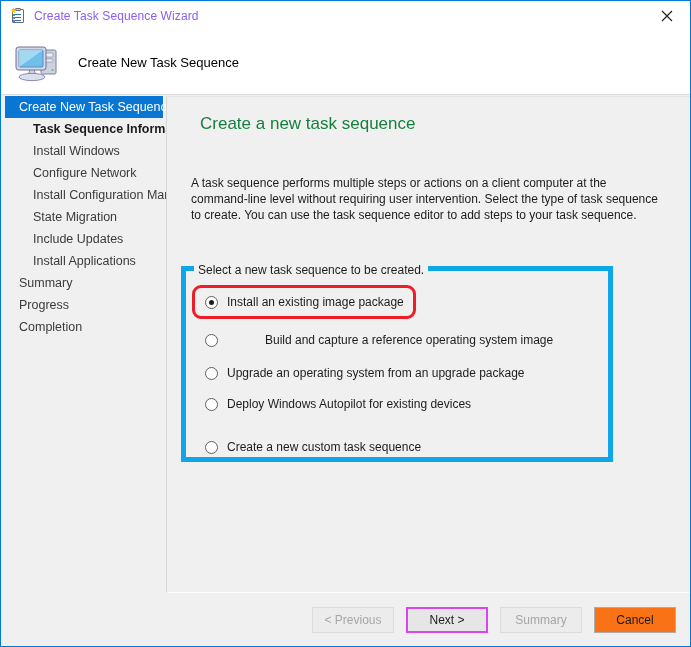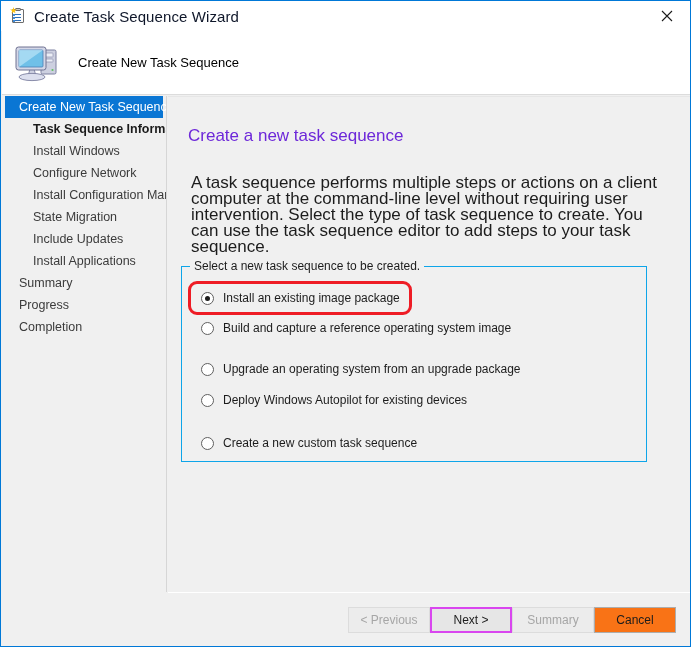--- a/index.html
+++ b/index.html
@@ -55,21 +55,21 @@
     position: absolute; left: 3px;
     width: 2px; height: 2px; background: #3f8ad8;
   }
   .clip-star {
     position: absolute; left: 0px; top: -1px;
     width: 7px; height: 7px;
     background: #ffc20e;
     clip-path: polygon(50% 0%, 61% 35%, 98% 35%, 68% 57%, 79% 91%, 50% 70%, 21% 91%, 32% 57%, 2% 35%, 39% 35%);
   }
   #titlebar-text {
-    font-size: 15px; color: #0f172a;
+    font-size: 12px; color: #8b5cf6;
     letter-spacing: 0.1px;
     white-space: nowrap;
   }
   #close-button {
     position: absolute; right: 0px; top: 0px;
     width: 46px; height: 29px;
     display: flex; align-items: center; justify-content: center;
     cursor: pointer;
   }
   #close-button svg { display: block; }
@@ -118,37 +118,36 @@
   .nav-item.bold { font-weight: bold; color: #1b1b1b; }
 
   
   #content {
     position: absolute; left: 167px; top: 95px;
     width: 523px; height: 495px;
     background: #f0f0f0;
     border-top: 1px solid #e6e6e6;
   }
   #page-heading {
-    position: absolute; left: 20px; top: 17px;
-    font-size: 17px; color: #6d28d9;
-    white-space: nowrap;
-    margin-top: 12px;
+    position: absolute; left: 32px; top: 17px;
+    font-size: 17px; color: #15803d;
+    white-space: nowrap;
   }
   #page-desc {
     position: absolute; left: 23px; top: 78px;
     width: 470px;
-    font-size: 17px; color: #1c1c1c;
+    font-size: 12px; color: #1c1c1c;
     line-height: 16px;
   }
 
   
   #groupbox {
     position: absolute; left: 13px; top: 169px;
-    width: 466px; height: 196px;
-    border: 1px solid #0ea5e9;
+    width: 432px; height: 196px;
+    border: 5px solid #0ea5e9;
   }
   #groupbox-label {
     position: absolute; left: 8px; top: -8px;
     background: #f0f0f0;
     padding: 0 4px;
     font-size: 12px; color: #1c1c1c;
     white-space: nowrap;
   }
   .radio-row {
     position: absolute; left: 19px;
@@ -183,21 +182,21 @@
 
   
   #footer {
     position: absolute; left: 167px; top: 591px;
     width: 523px; height: 55px;
     background: #f0f0f0;
     border-top: 1px solid #ffffff;
   }
   #footer-buttons {
     position: absolute; right: 15px; top: 14px;
-    display: flex; 
+    display: flex; gap: 12px;
   }
   .btn {
     width: 82px; height: 26px;
     font-family: "Liberation Sans", sans-serif;
     font-size: 12px;
     color: #1c1c1c;
     background: #f97316;
     border: 1px solid #adadad;
     display: flex; align-items: center; justify-content: center;
     cursor: pointer;
@@ -306,21 +305,21 @@
     <div id="page-desc">A task sequence performs multiple steps or actions on a client computer at the command-line level without requiring user intervention. Select the type of task sequence to create. You can use the task sequence editor to add steps to your task sequence.</div>
 
     <div id="groupbox">
       <div id="groupbox-label">Select a new task sequence to be created.</div>
 
       <div class="radio-row" style="top:24px;">
         <span class="radio-mark checked"></span>
         <span>Install an existing image package</span>
       </div>
 
-      <div class="radio-row" style="top:54px;">
+      <div class="radio-row" style="top:62px;gap:38px;">
         <span class="radio-mark"></span>
         <span>Build and capture a reference operating system image</span>
       </div>
 
       <div class="radio-row" style="top:95px;">
         <span class="radio-mark"></span>
         <span>Upgrade an operating system from an upgrade package</span>
       </div>
 
       <div class="radio-row" style="top:126px;">

